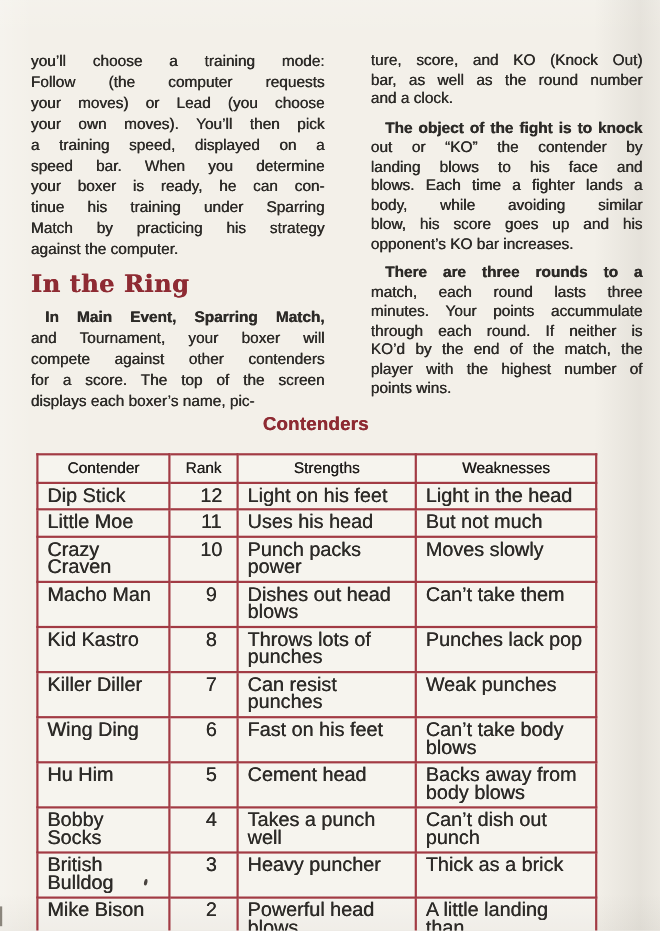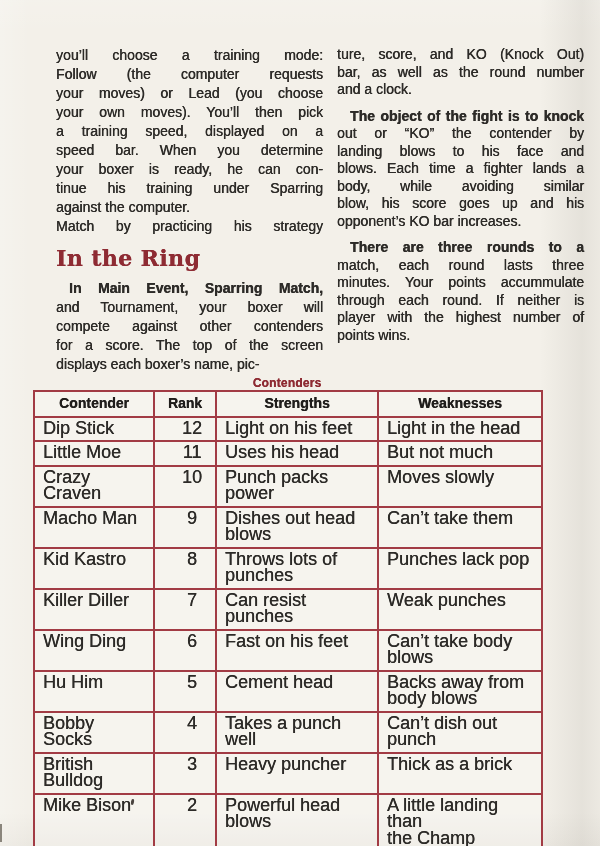--- a/index.html
+++ b/index.html
@@ -17,58 +17,58 @@
       linear-gradient(to right, rgba(255,255,255,0.20) 0%, rgba(0,0,0,0) 5%, rgba(0,0,0,0) 90%, rgba(106,100,90,0.10) 97%, rgba(106,100,90,0.05) 100%),
       linear-gradient(to bottom, rgba(255,255,255,0.12) 0%, rgba(0,0,0,0) 4%, rgba(0,0,0,0) 96%, rgba(106,100,90,0.06) 100%),
       #f3f0e9;
   }
   .col {
     position: absolute;
     top: 46px;
     font-size: 14px;
     text-shadow: 0.35px 0 0 currentColor; 
   }
-  .col.left  { left: 28px;  width: 267px; line-height: 19px; margin-left: 28px; }
+  .col.left  { left: 28px;  width: 267px; line-height: 19px; }
   .col.right { left: 337px; width: 247px; line-height: 17.5px; }
   .para { margin: 0 0 9px 0; }
   .tline { text-align: justify; text-align-last: justify; }
   .tline.last { text-align-last: left; }
   .tline.indent { text-indent: 13px; font-weight: bold; }
   .ring-heading {
     font-family: "DejaVu Serif", serif;
     font-weight: bold;
     font-size: 22px;
     line-height: 26px;
     letter-spacing: 0.4px;
     color: #8e2b33;
     margin: 6px 0 8px 0;
     text-shadow: 0.3px 0 0 currentColor;
   }
   .table-section { position: absolute; left: 33px; top: 376px; width: 508px; }
   .table-title {
     text-align: center;
     font-weight: bold;
-    font-size: 12px;
+    font-size: 17px;
     letter-spacing: 0.2px;
     color: #8e2b33;
-    margin: 0 0 0 0;
+    margin: 0 0 16px 0;
     text-shadow: 0.3px 0 0 currentColor;
   }
   table.contenders {
     border-collapse: collapse;
     table-layout: fixed;
     width: 100%;
     background: rgba(255,255,255,0.25);
   }
   table.contenders th, table.contenders td {
     border: 2px solid #a23b44;
   }
   table.contenders th {
     font-size: 14px;
-    font-weight: bold;
+    font-weight: normal;
     color: #201e1c;
     text-align: center;
     padding: 3px 4px 4px;
     line-height: 16.5px;
     text-shadow: 0.3px 0 0 currentColor;
   }
   table.contenders td {
     font-size: 18px;
     padding: 2px 8px 4px;
     line-height: 16.5px;
@@ -98,22 +98,22 @@
   <div class="col left">
     <div class="para">
         <div class="tline">you’ll choose a training mode:</div>
         <div class="tline">Follow (the computer requests</div>
         <div class="tline">your moves) or Lead (you choose</div>
         <div class="tline">your own moves). You’ll then pick</div>
         <div class="tline">a training speed, displayed on a</div>
         <div class="tline">speed bar. When you determine</div>
         <div class="tline">your boxer is ready, he can con-</div>
         <div class="tline">tinue his training under Sparring</div>
+        <div class="tline">Match by practicing his strategy</div>
         <div class="tline last">against the computer.</div>
-        <div class="tline">Match by practicing his strategy</div>
       </div>
     <h2 class="ring-heading">In the Ring</h2>
     <div class="para">
         <div class="tline indent">In Main Event, Sparring Match,</div>
         <div class="tline">and Tournament, your boxer will</div>
         <div class="tline">compete against other contenders</div>
         <div class="tline">for a score. The top of the screen</div>
         <div class="tline last">displays each boxer’s name, pic-</div>
       </div>
   </div>
@@ -131,20 +131,21 @@
         <div class="tline">blows. Each time a fighter lands a</div>
         <div class="tline">body, while avoiding similar</div>
         <div class="tline">blow, his score goes up and his</div>
         <div class="tline last">opponent’s KO bar increases.</div>
       </div>
     <div class="para">
         <div class="tline indent">There are three rounds to a</div>
         <div class="tline">match, each round lasts three</div>
         <div class="tline">minutes. Your points accummulate</div>
         <div class="tline">through each round. If neither is</div>
+        <div class="tline">KO’d by the end of the match, the</div>
         <div class="tline">player with the highest number of</div>
         <div class="tline last">points wins.</div>
       </div>
   </div>
 
   <div class="table-section">
     <div class="table-title">Contenders</div>
     <table class="contenders">
       <colgroup>
         <col style="width:120px">

